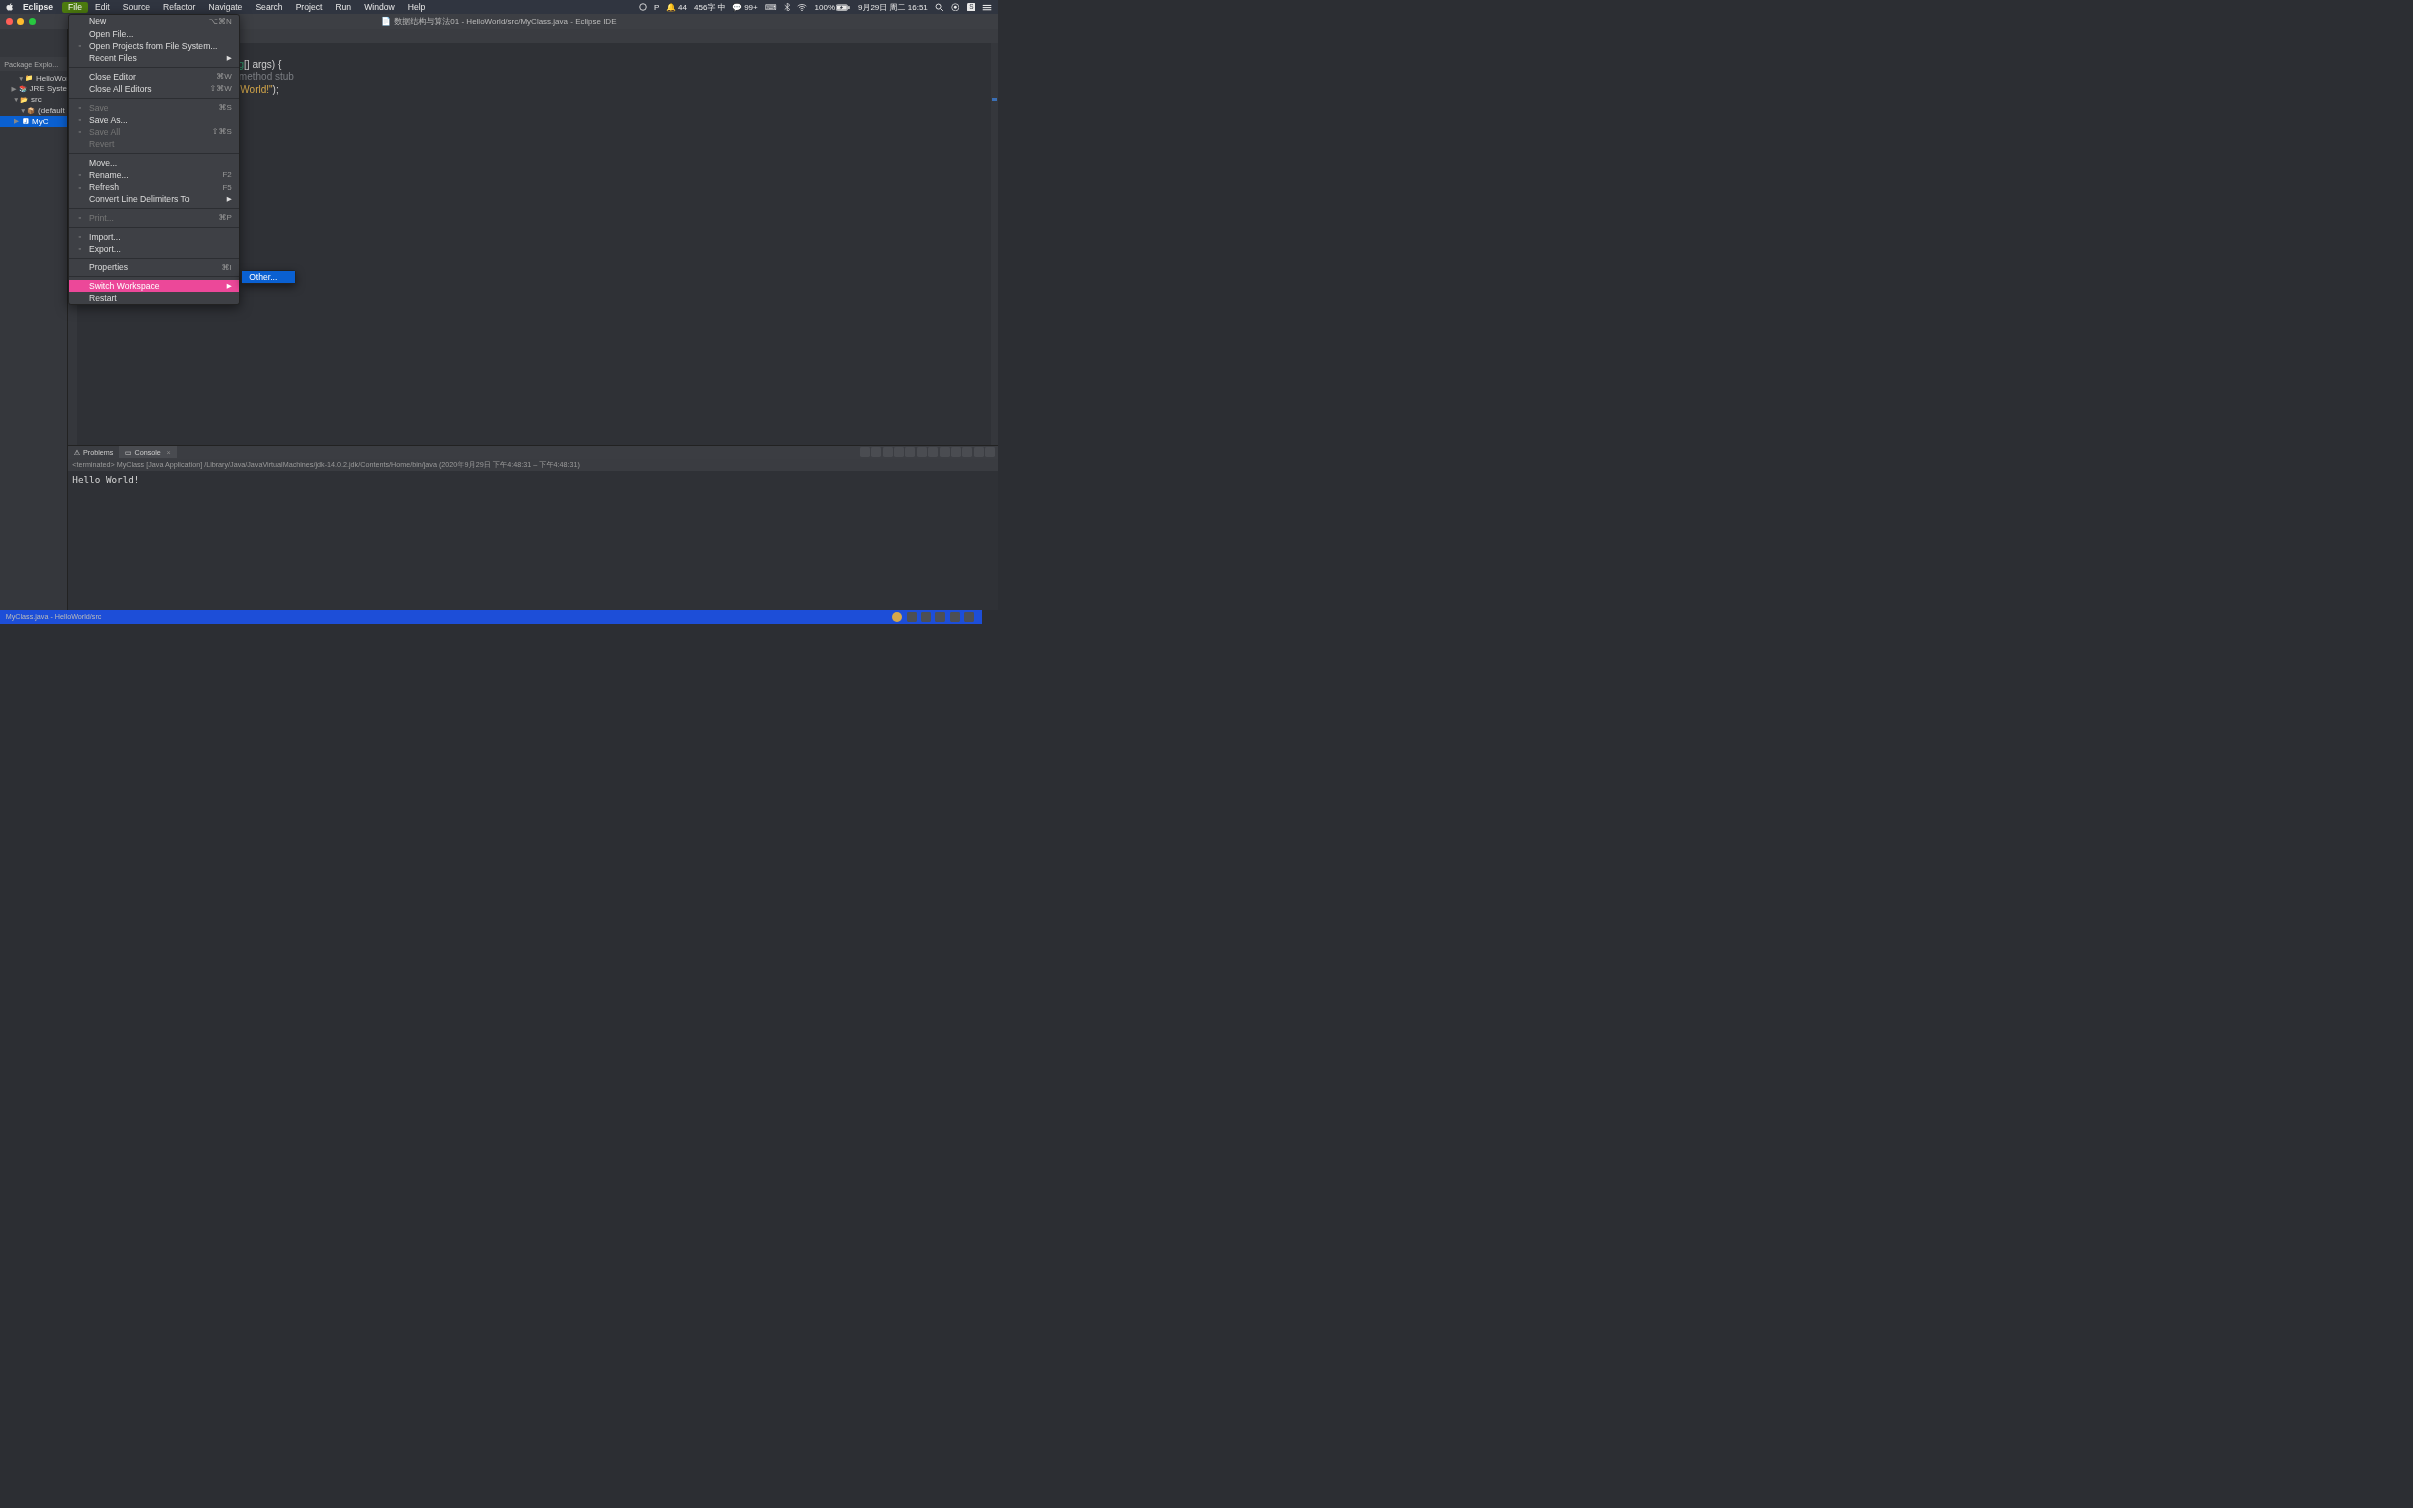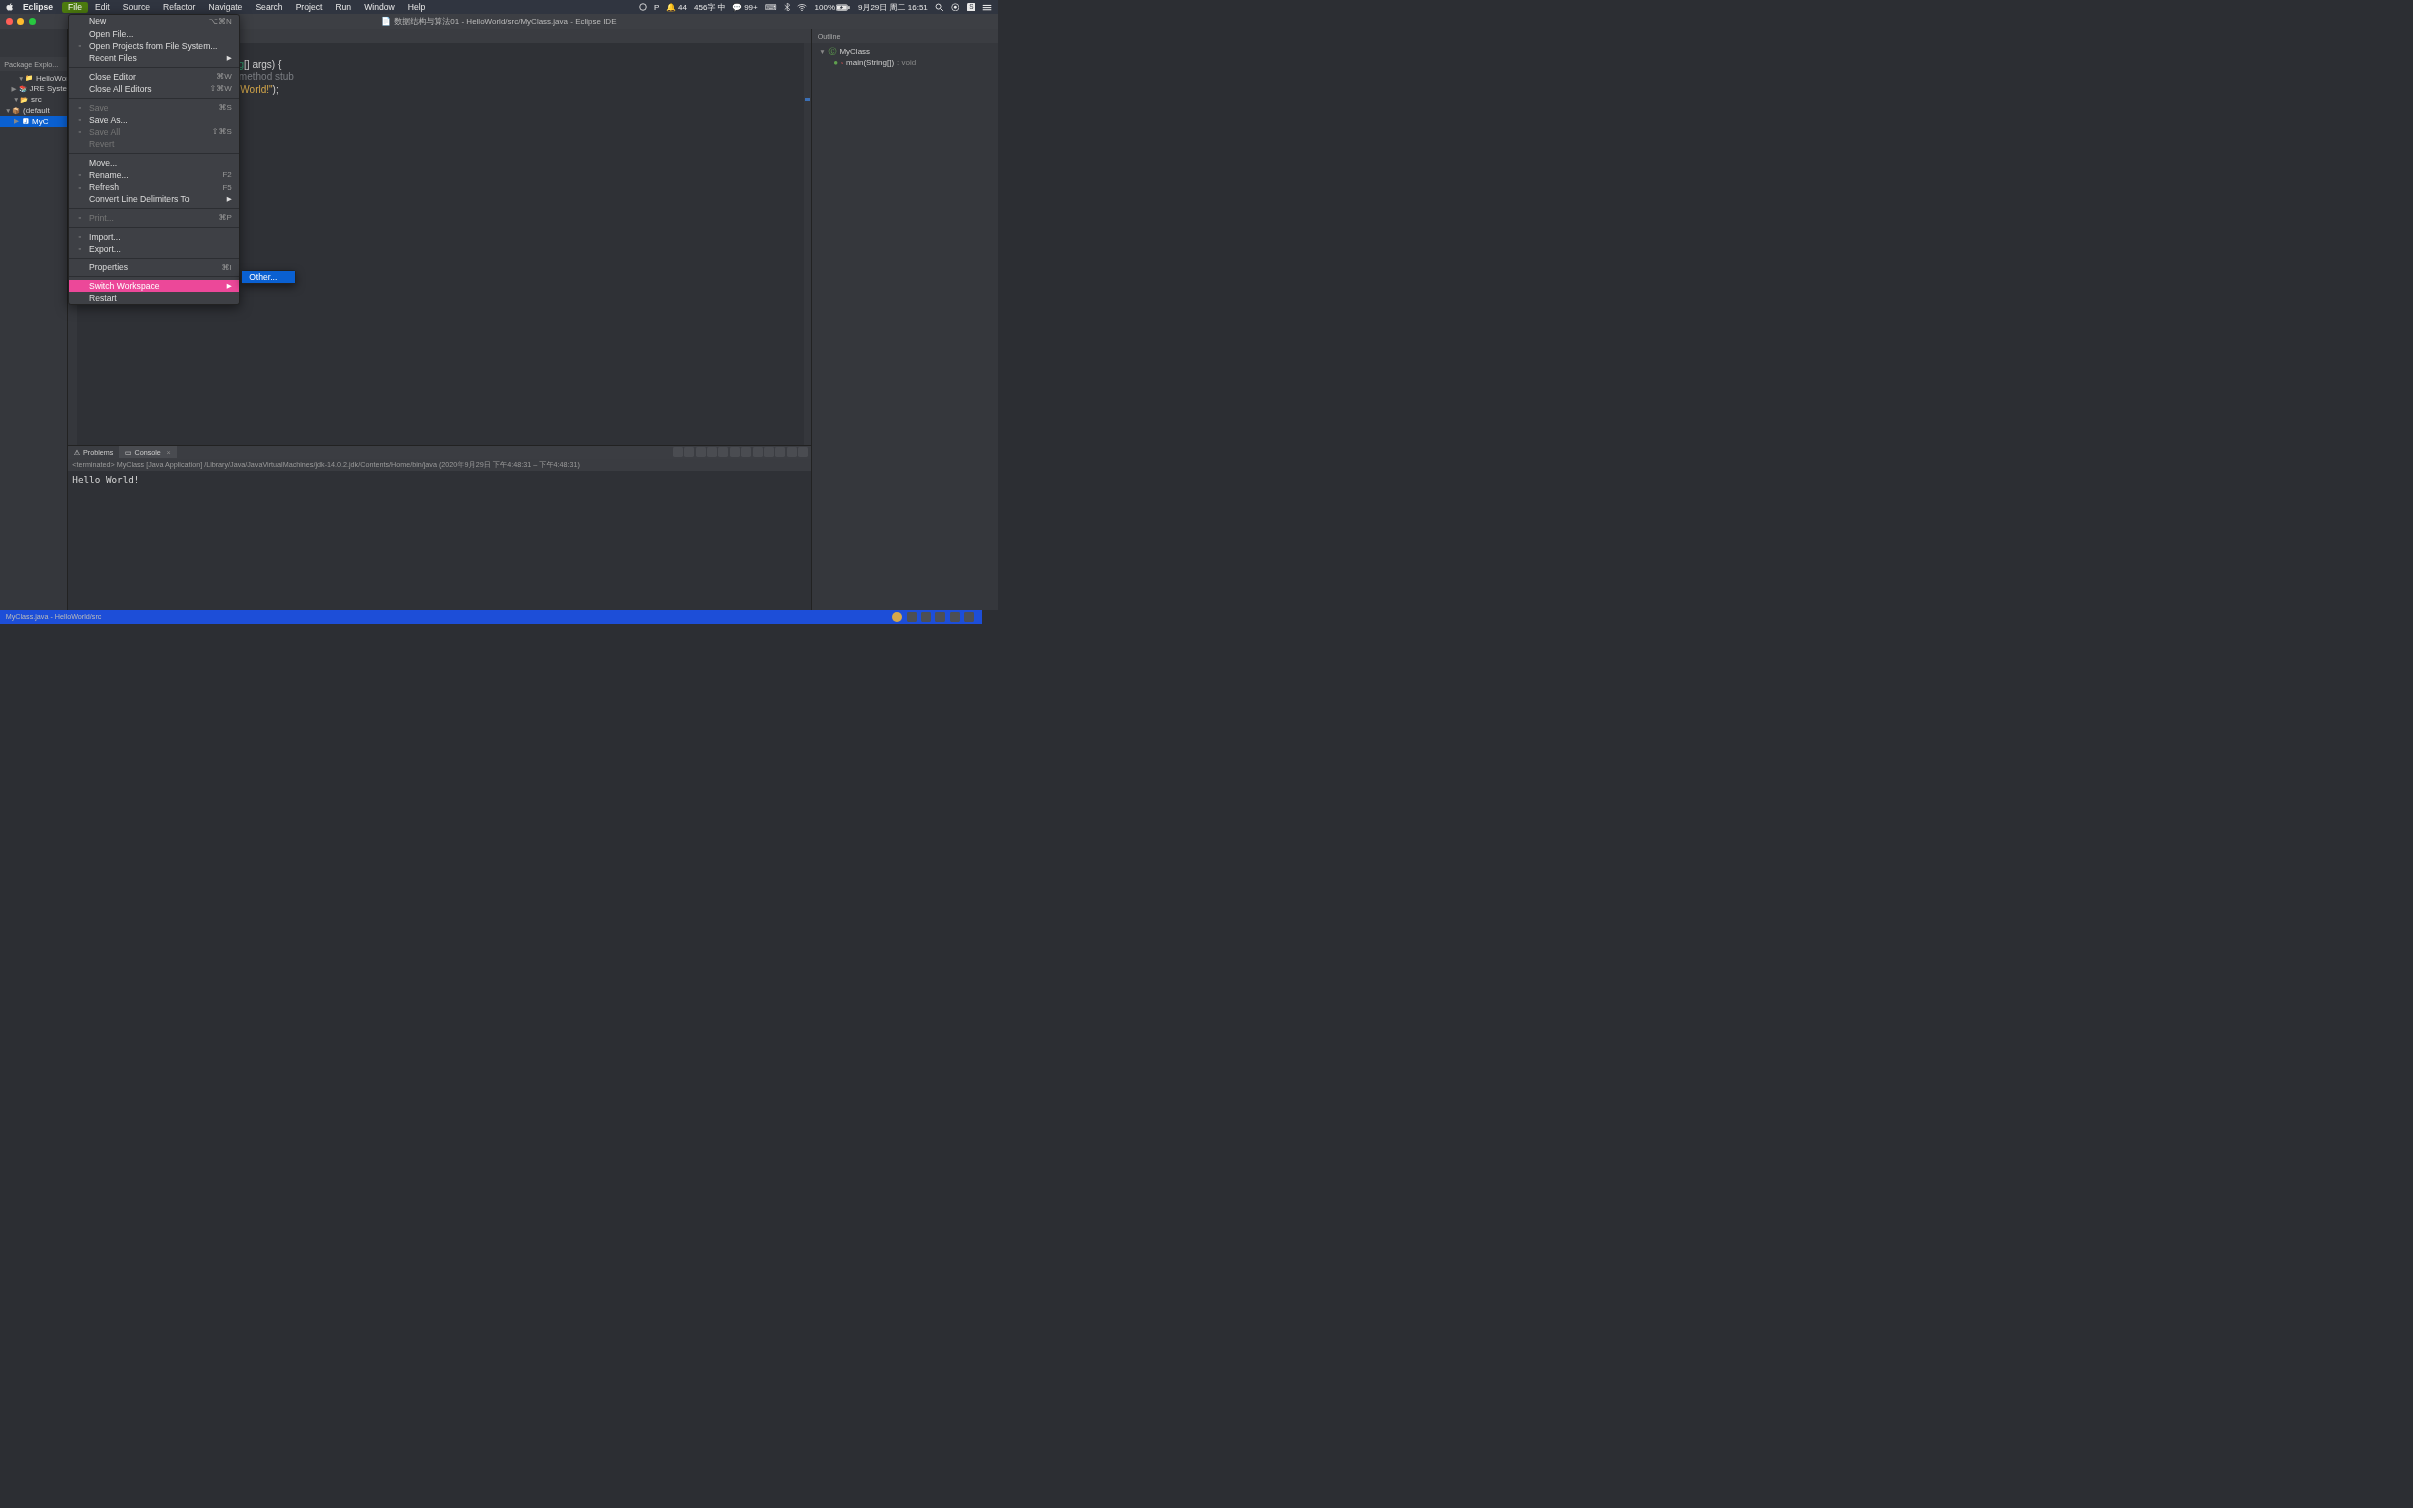--- a/index.html
+++ b/index.html
@@ -186,21 +186,21 @@
       <div class="tree-row" style="padding-left:11.5px">
           <span class="arrow">▶</span>
           <span class="ic">📚</span>
           <span>JRE Syste</span>
         </div>
       <div class="tree-row" style="padding-left:13px">
           <span class="arrow">▼</span>
           <span class="ic">📂</span>
           <span>src</span>
         </div>
-      <div class="tree-row" style="padding-left:5px">
+      <div class="tree-row" style="padding-left:20px">
           <span class="arrow">▼</span>
           <span class="ic">📦</span>
           <span>(default</span>
         </div>
       <div class="tree-row sel" style="padding-left:14px">
           <span class="arrow">▶</span>
           <span class="ic">🅹</span>
           <span>MyC</span>
         </div>
     </div>
@@ -259,36 +259,20 @@
           <div class="t"></div>
           <div class="t"></div>
           <div class="t"></div>
         </div>
       </div>
       <div class="term-line">&lt;terminated&gt; MyClass [Java Application] /Library/Java/JavaVirtualMachines/jdk-14.0.2.jdk/Contents/Home/bin/java  (2020年9月29日 下午4:48:31 – 下午4:48:31)</div>
       <div class="console-out">Hello World!</div>
     </div>
   </div>
 
-  <div class="sidebar-right">
-    <div class="tab">Outline</div>
-    <div class="outline">
-      <div class="outline-row" style="padding-left:2.9px;">
-        <span style="color:#888;font-size:6.5px;">▼</span>
-        <span class="g">Ⓒ</span>
-        <span>MyClass</span>
-      </div>
-      <div class="outline-row" style="padding-left:17px;">
-        <span class="g">●</span>
-        <span style="font-size:4.3px;color:#d55;">s</span>
-        <span>main(String[])</span>
-          <span class="type-hint"> : void</span>
-      </div>
-    </div>
-  </div>
 </div>
 
 <div class="statusbar">
   <span>MyClass.java - HelloWorld/src</span>
   <span class="sep"></span>
   <div class="sb-ic" style="background:#d6a84a;border-radius:50%;"></div>
   <div class="sb-ic"></div>
   <div class="sb-ic"></div>
   <div class="sb-ic"></div>
   <div class="sb-ic"></div>

